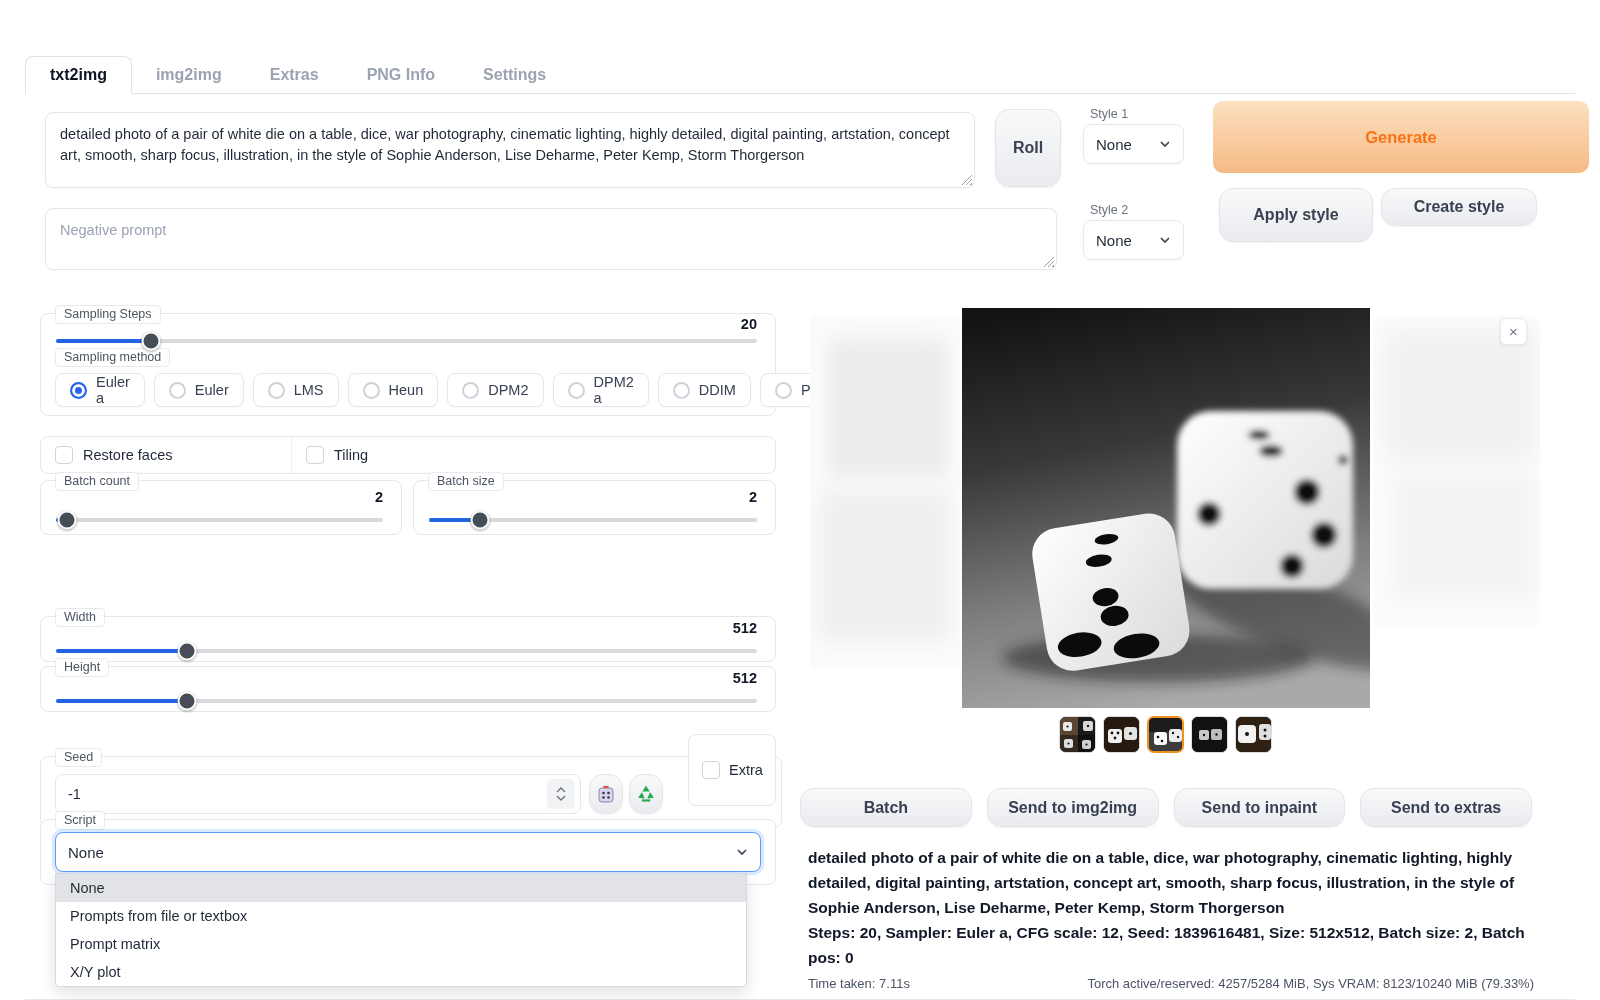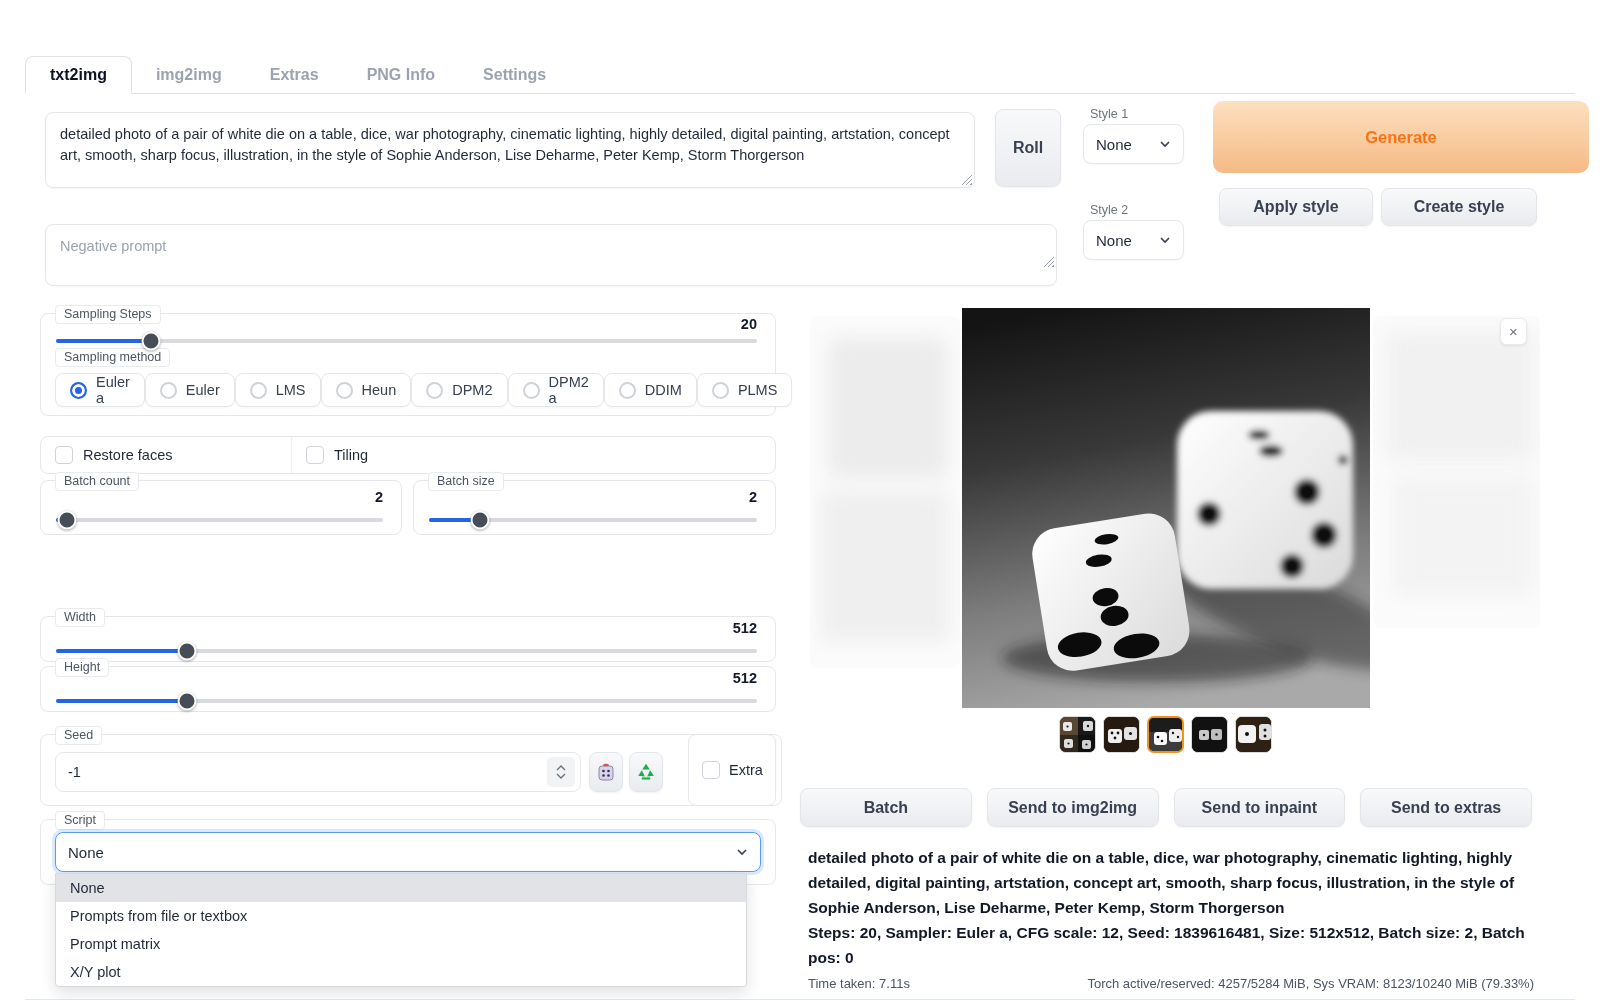--- a/index.html
+++ b/index.html
@@ -17,21 +17,21 @@
   
   .txtarea { position:absolute; border:1px solid #e5e7eb; border-radius:8px; background:#fff;
             font-family:inherit; font-size:14.5px; line-height:1.45; color:#1f2937;
             padding:11px 14px; resize:none; overflow:hidden; box-shadow:0 1px 2px rgba(0,0,0,.03); }
   .txtarea::placeholder { color:#9aa3b2; }
   .resize-handle { position:absolute; width:11px; height:11px; pointer-events:none;
             background:repeating-linear-gradient(135deg,transparent 0 2px,#9aa0aa 2px 3px);
             clip-path:polygon(100% 0,100% 100%,0 100%); }
   .graybtn { display:flex; align-items:center; justify-content:center;
             background:linear-gradient(180deg,#f8f9fa,#e9ebef); border:1px solid #e3e5ea;
-            border-radius:8px; font-size:16px; font-weight:600; color:#374151; cursor:pointer;
+            border-radius:14px; font-size:16px; font-weight:600; color:#374151; cursor:pointer;
             box-shadow:0 1px 2px rgba(0,0,0,.05); }
   .sel { display:flex; align-items:center; justify-content:space-between;
             border:1px solid #e5e7eb; border-radius:8px; background:#fff; padding:0 12px;
             font-size:15px; color:#1f2937; cursor:pointer; box-shadow:0 1px 2px rgba(0,0,0,.03); }
   .minilabel { font-size:12.5px; color:#6b7280; }
   .chip { position:absolute; top:-9px; left:14px; background:#fff; border:1px solid #e8eaee;
             border-radius:4px; padding:1px 8px; font-size:12.5px; color:#4b5563; line-height:15px; white-space:nowrap; }
   .panel { position:absolute; background:#fff; border:1px solid #e5e7eb; border-radius:8px; }
   .slider-val { position:absolute; right:18px; top:8px; font-size:14.5px; font-weight:600; color:#111827; }
   .track { position:absolute; left:15px; right:18px; height:4px; border-radius:3px; background:#d8dade; }
@@ -95,43 +95,43 @@
     <span>None</span>
     <svg class="chev" viewBox="0 0 12 12">
       <polyline points="2,4 6,8 10,4" fill="none" stroke="#374151" stroke-width="1.6"></polyline>
       </svg>
   </div>
 
   <div style="position:absolute;left:1213px;top:73px;width:376px;height:72px;border-radius:10px;
               background:linear-gradient(180deg,#fde0c0,#f5ba85);display:flex;align-items:center;justify-content:center;
               font-size:16.5px;font-weight:700;color:#f97316;cursor:pointer;">Generate</div>
 
-  <textarea class="txtarea" style="left: 45px; top: 196px; width: 1012px; height: 62px;" placeholder="Negative prompt"></textarea>
+  <textarea class="txtarea" style="left: 45px; top: 180px; width: 1012px; height: 62px;" placeholder="Negative prompt"></textarea>
   <span class="resize-handle" style="left:1043px;top:228px;"></span>
 
   <div class="minilabel" style="position:absolute;left:1090px;top:175px;">Style 2</div>
   <div class="sel" style="position:absolute;left:1083px;top:192px;width:101px;height:40px;">
     <span>None</span>
     <svg class="chev" viewBox="0 0 12 12">
       <polyline points="2,4 6,8 10,4" fill="none" stroke="#374151" stroke-width="1.6"></polyline>
       </svg>
   </div>
 
-  <div class="graybtn" style="position:absolute;left:1219px;top:160px;width:154px;height:38px;">Apply style</div>
+  <div class="graybtn" style="position:absolute;left:1219px;top:160px;width:154px;height:54px;">Apply style</div>
   <div class="graybtn" style="position:absolute;left:1381px;top:160px;width:156px;height:38px;">Create style</div>
 
   <div class="panel" style="left:40px;top:285px;width:736px;height:103px;">
     <span class="chip">Sampling Steps</span>
     <div class="slider-val" style="top:2px;">20</div>
     <div class="track" style="top:25px;">
       <div class="fill" style="width:13.5%"></div>
       <div class="thumbdot" style="left:13.5%"></div>
     </div>
     <span class="chip" style="position:static;display:inline-block;margin:34px 0 0 14px;">Sampling method</span>
-    <div style="display:flex;margin:6px 0 0 14px;">
+    <div style="display:flex;gap:9px;margin:6px 0 0 14px;">
       <label class="pill">
         <span class="radio checked"></span>
         <span>Euler a</span>
         </label>
       <label class="pill">
         <span class="radio"></span>
         <span>Euler</span>
         </label>
       <label class="pill">
         <span class="radio"></span>
@@ -199,21 +199,21 @@
   </div>
   <div class="panel" style="left:40px;top:638px;width:736px;height:46px;">
     <span class="chip">Height</span>
     <div class="slider-val" style="top:3px;">512</div>
     <div class="track" style="top:32px;">
       <div class="fill" style="width:18.7%"></div>
       <div class="thumbdot" style="left:18.7%"></div>
     </div>
   </div>
 
-  <div class="panel" style="left:40px;top:706px;width:742px;height:72px;">
+  <div class="panel" style="left:40px;top:728px;width:742px;height:72px;">
     <span class="chip">Seed</span>
     <input style="position: absolute; left: 14px; top: 17px; width: 526px; height: 40px; border: 1px solid rgb(229, 231, 235); border-radius: 8px; font-family: inherit; font-size: 14.5px; color: rgb(31, 41, 55); padding: 0px 36px 0px 12px;" value="-1">
     <div style="position:absolute;left:506px;top:22px;width:28px;height:30px;background:#f2f3f5;border-radius:5px;
                 display:flex;flex-direction:column;align-items:center;justify-content:center;gap:2px;">
       <svg width="10" height="6" viewBox="0 0 10 6">
         <polyline points="1,5 5,1 9,5" fill="none" stroke="#6b7280" stroke-width="1.4"></polyline>
         </svg>
       <svg width="10" height="6" viewBox="0 0 10 6">
         <polyline points="1,1 5,5 9,1" fill="none" stroke="#6b7280" stroke-width="1.4"></polyline>
         </svg>

